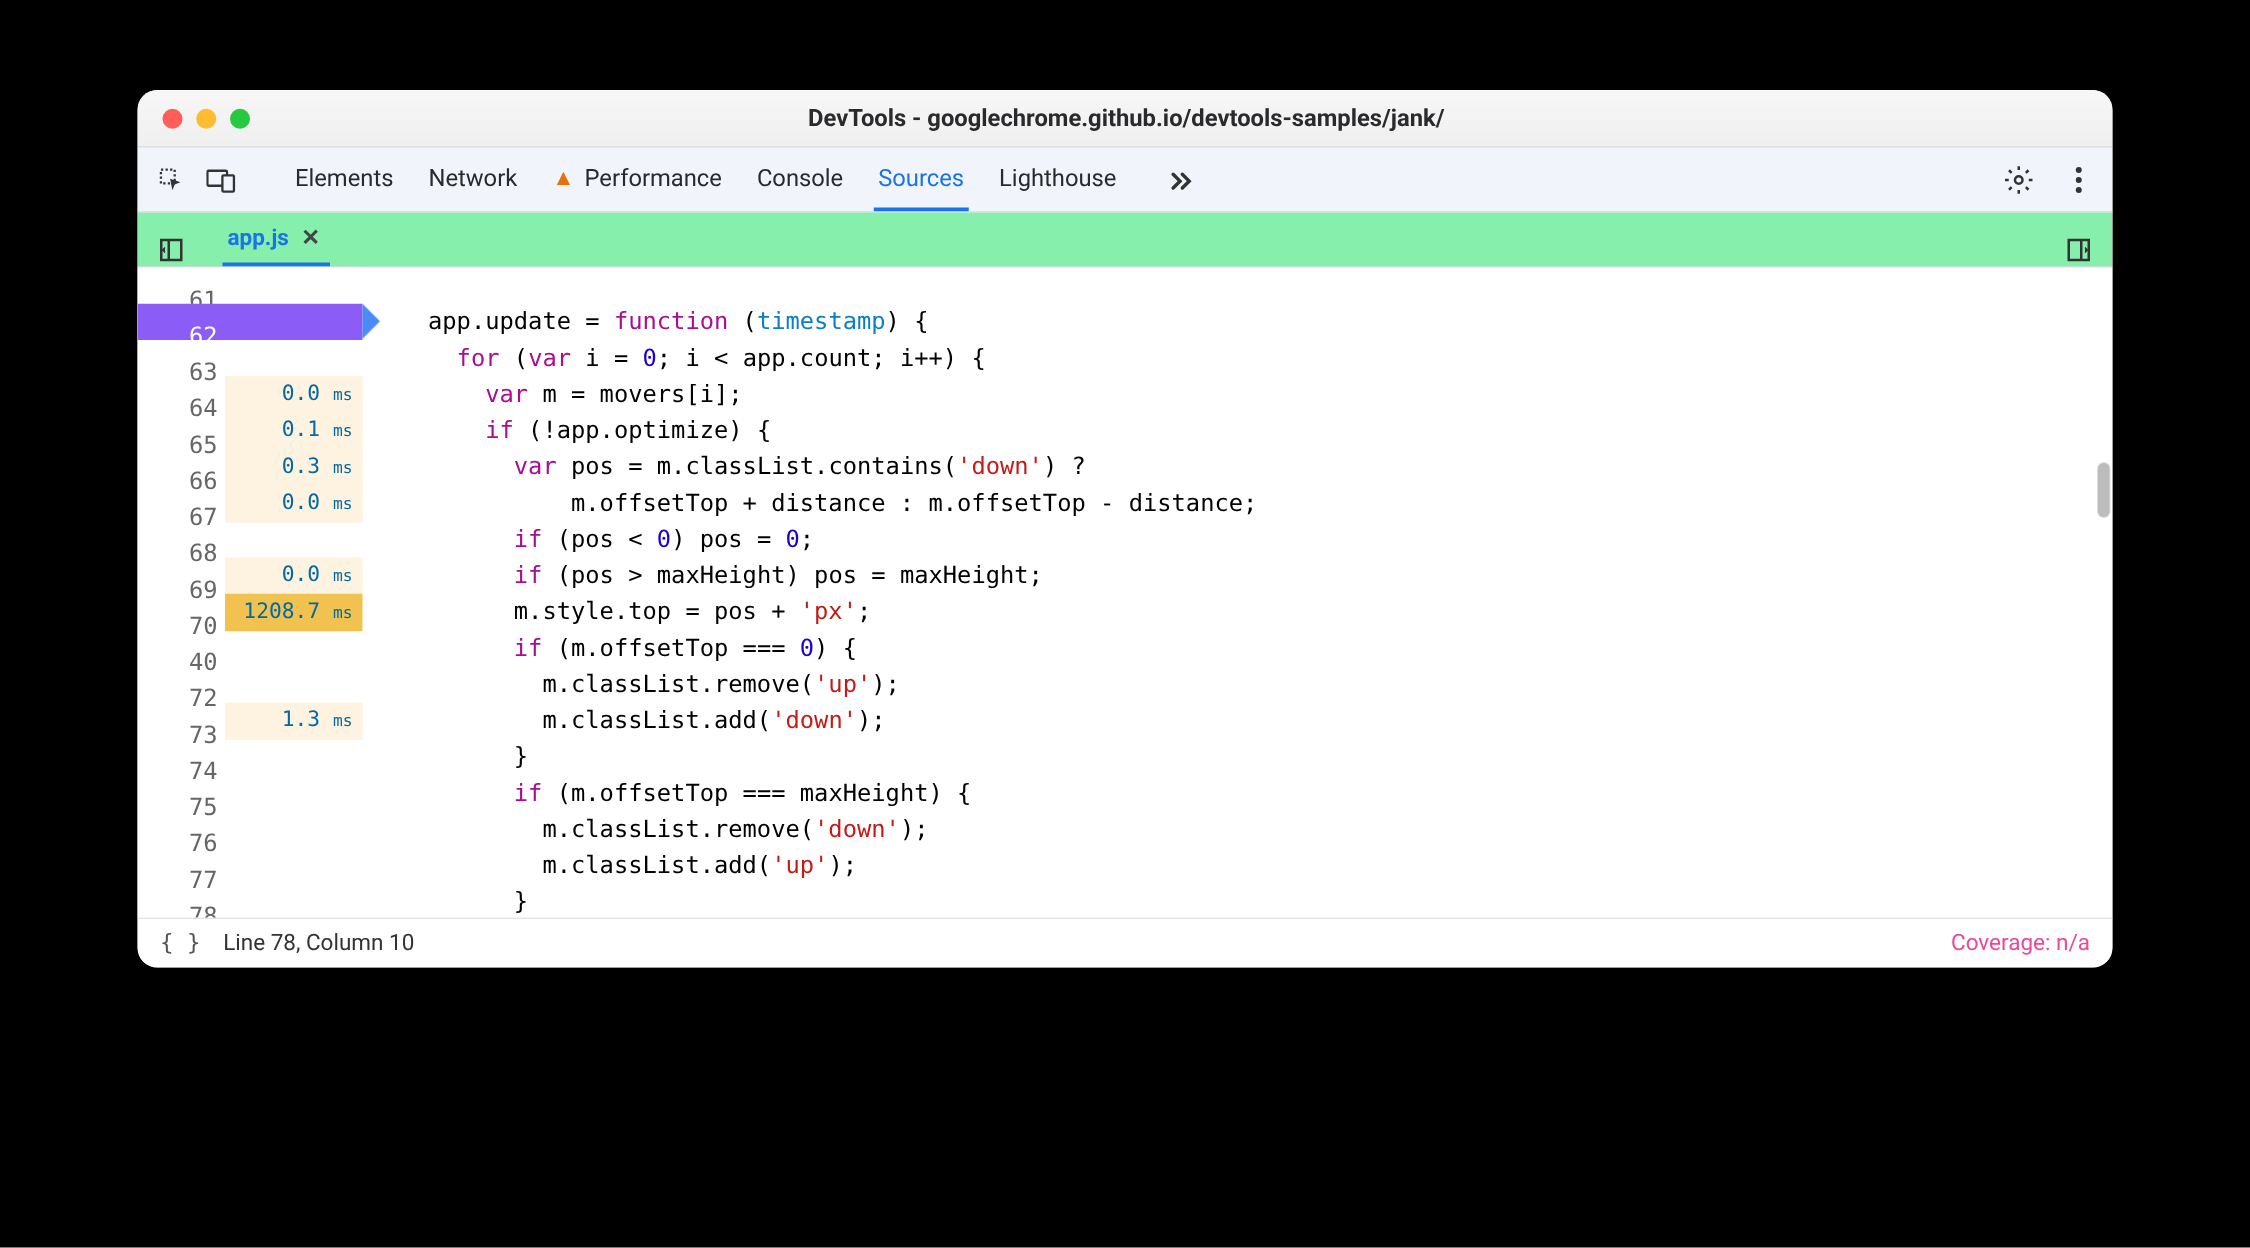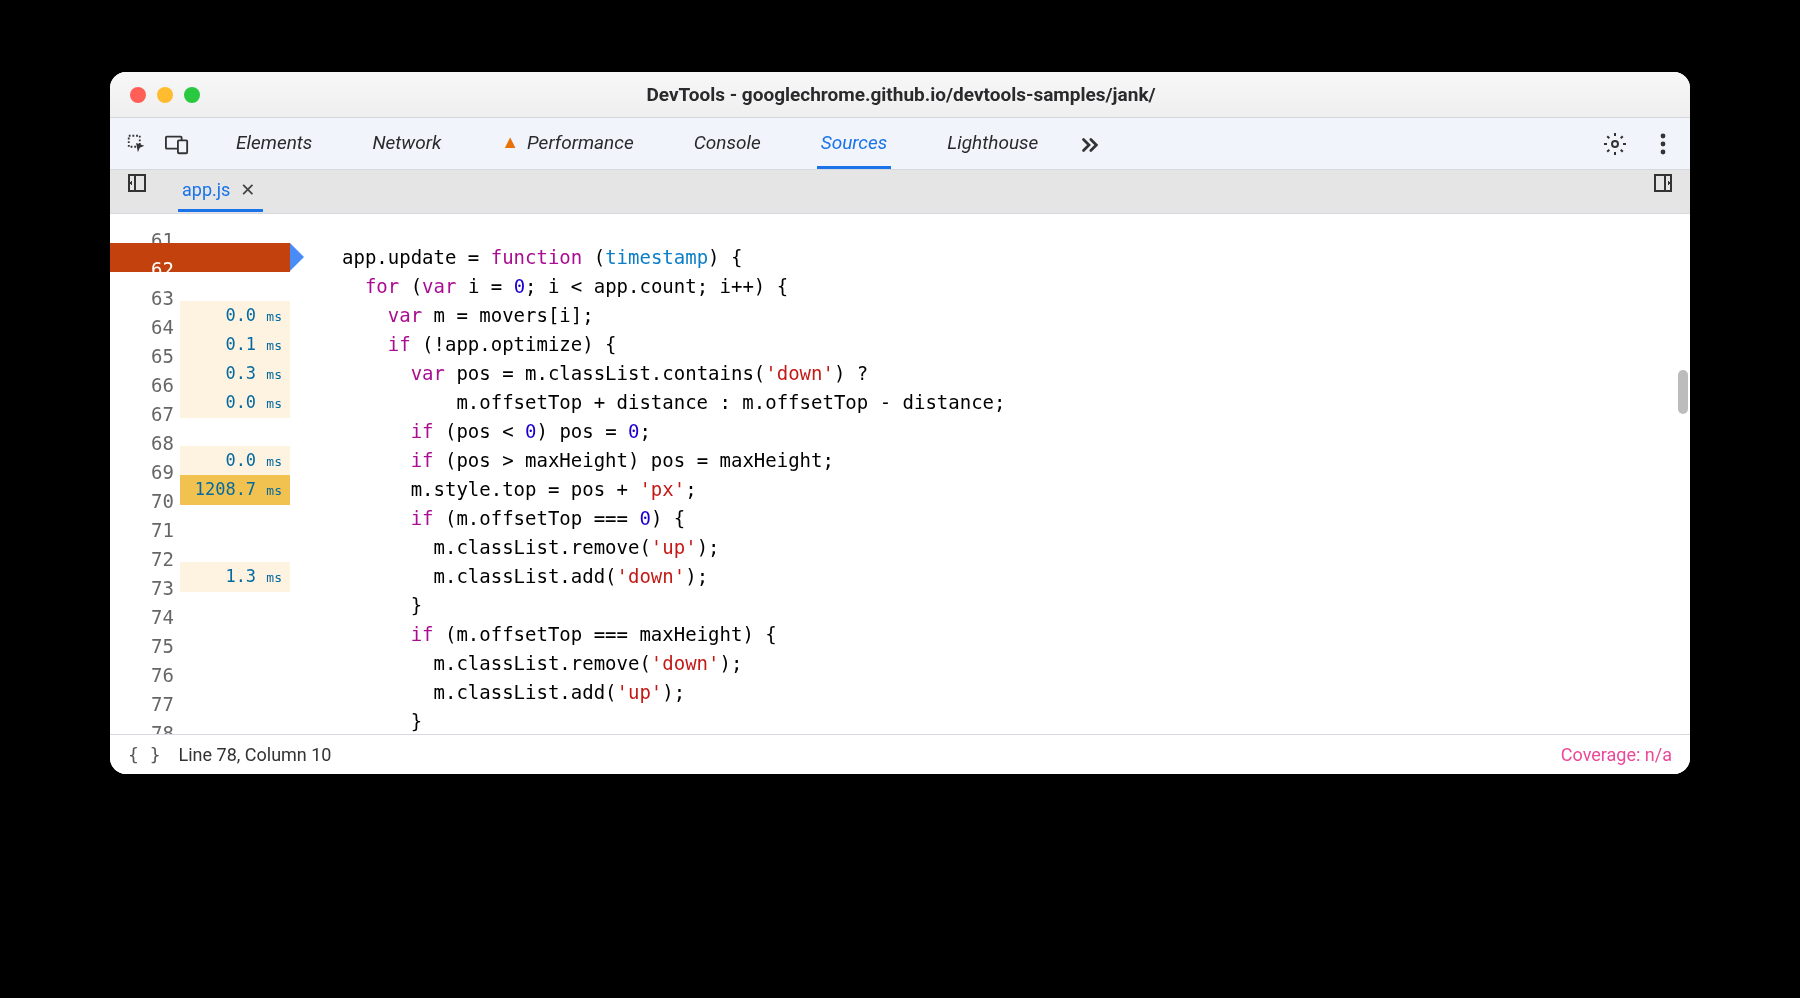--- a/index.html
+++ b/index.html
@@ -52,40 +52,41 @@
   background: #f1f5fb;
   border-bottom: 1px solid #d6d9de;
   display: flex;
   align-items: center;
   padding: 0 14px;
   gap: 10px;
 }
 .toolbar-left { display: flex; align-items: center; gap: 14px; }
 .toolbar-right { margin-left: auto; display: flex; align-items: center; gap: 22px; }
 .icon-btn { width: 26px; height: 26px; display: flex; align-items: center; justify-content: center; color: #333; cursor: pointer; }
-.tabs { display: flex; gap: 52px; margin-left: 28px; font-style: italic; }
+.tabs { display: flex; gap: 20px; margin-left: 28px; }
 .tab {
   font-size: 19px;
   color: #2a2a2c;
   cursor: pointer;
   padding: 12px 4px;
   border-bottom: 3px solid transparent;
   display: flex;
   align-items: center;
   gap: 8px;
 }
 .tab.active { color: #1a73e8; border-bottom-color: #1a73e8; }
 .warn-icon { color: #e8710a; font-size: 18px; }
 .subbar {
   height: 44px;
-  background: #e5e5e5;
+  background: #86efac;
   border-bottom: 1px solid #d6d9de;
   display: flex;
-  align-items: flex-start;
+  align-items: flex-end;
   padding: 0 14px;
+  font-weight: bold;
 }
 .file-tab {
   font-size: 18px;
   color: #1a73e8;
   display: flex;
   align-items: center;
   gap: 10px;
   padding: 9px 8px 9px 4px;
   border-bottom: 3px solid #1a73e8;
   margin-left: 28px;
@@ -115,21 +116,21 @@
   justify-content: flex-end;
 }
 .lnum {
   width: 58px;
   text-align: right;
   color: #666;
   padding-right: 6px;
   margin-top: 24px;
 }
 .gline.active {
-  background: #c2410c;
+  background: #8b5cf6;
   color: #fff;
   position: relative;
 }
 .gline.active .lnum { color: #fff; }
 .gline.active::after {
   content: '';
   position: absolute;
   right: -14px;
   top: 0;
   border-left: 14px solid #4a8cf7;
@@ -311,21 +312,21 @@
         </div>
         <div class="gline">
           <div class="lnum">69</div>
           <div class="timing light">0.0 <span class="unit">ms</span></div>
         </div>
         <div class="gline">
           <div class="lnum">70</div>
           <div class="timing heavy">1208.7 <span class="unit">ms</span></div>
         </div>
         <div class="gline">
-          <div class="lnum">71</div>
+          <div class="lnum">40</div>
           <div class="timing"></div>
         </div>
         <div class="gline">
           <div class="lnum">72</div>
           <div class="timing"></div>
         </div>
         <div class="gline">
           <div class="lnum">73</div>
           <div class="timing light">1.3 <span class="unit">ms</span></div>
         </div>

